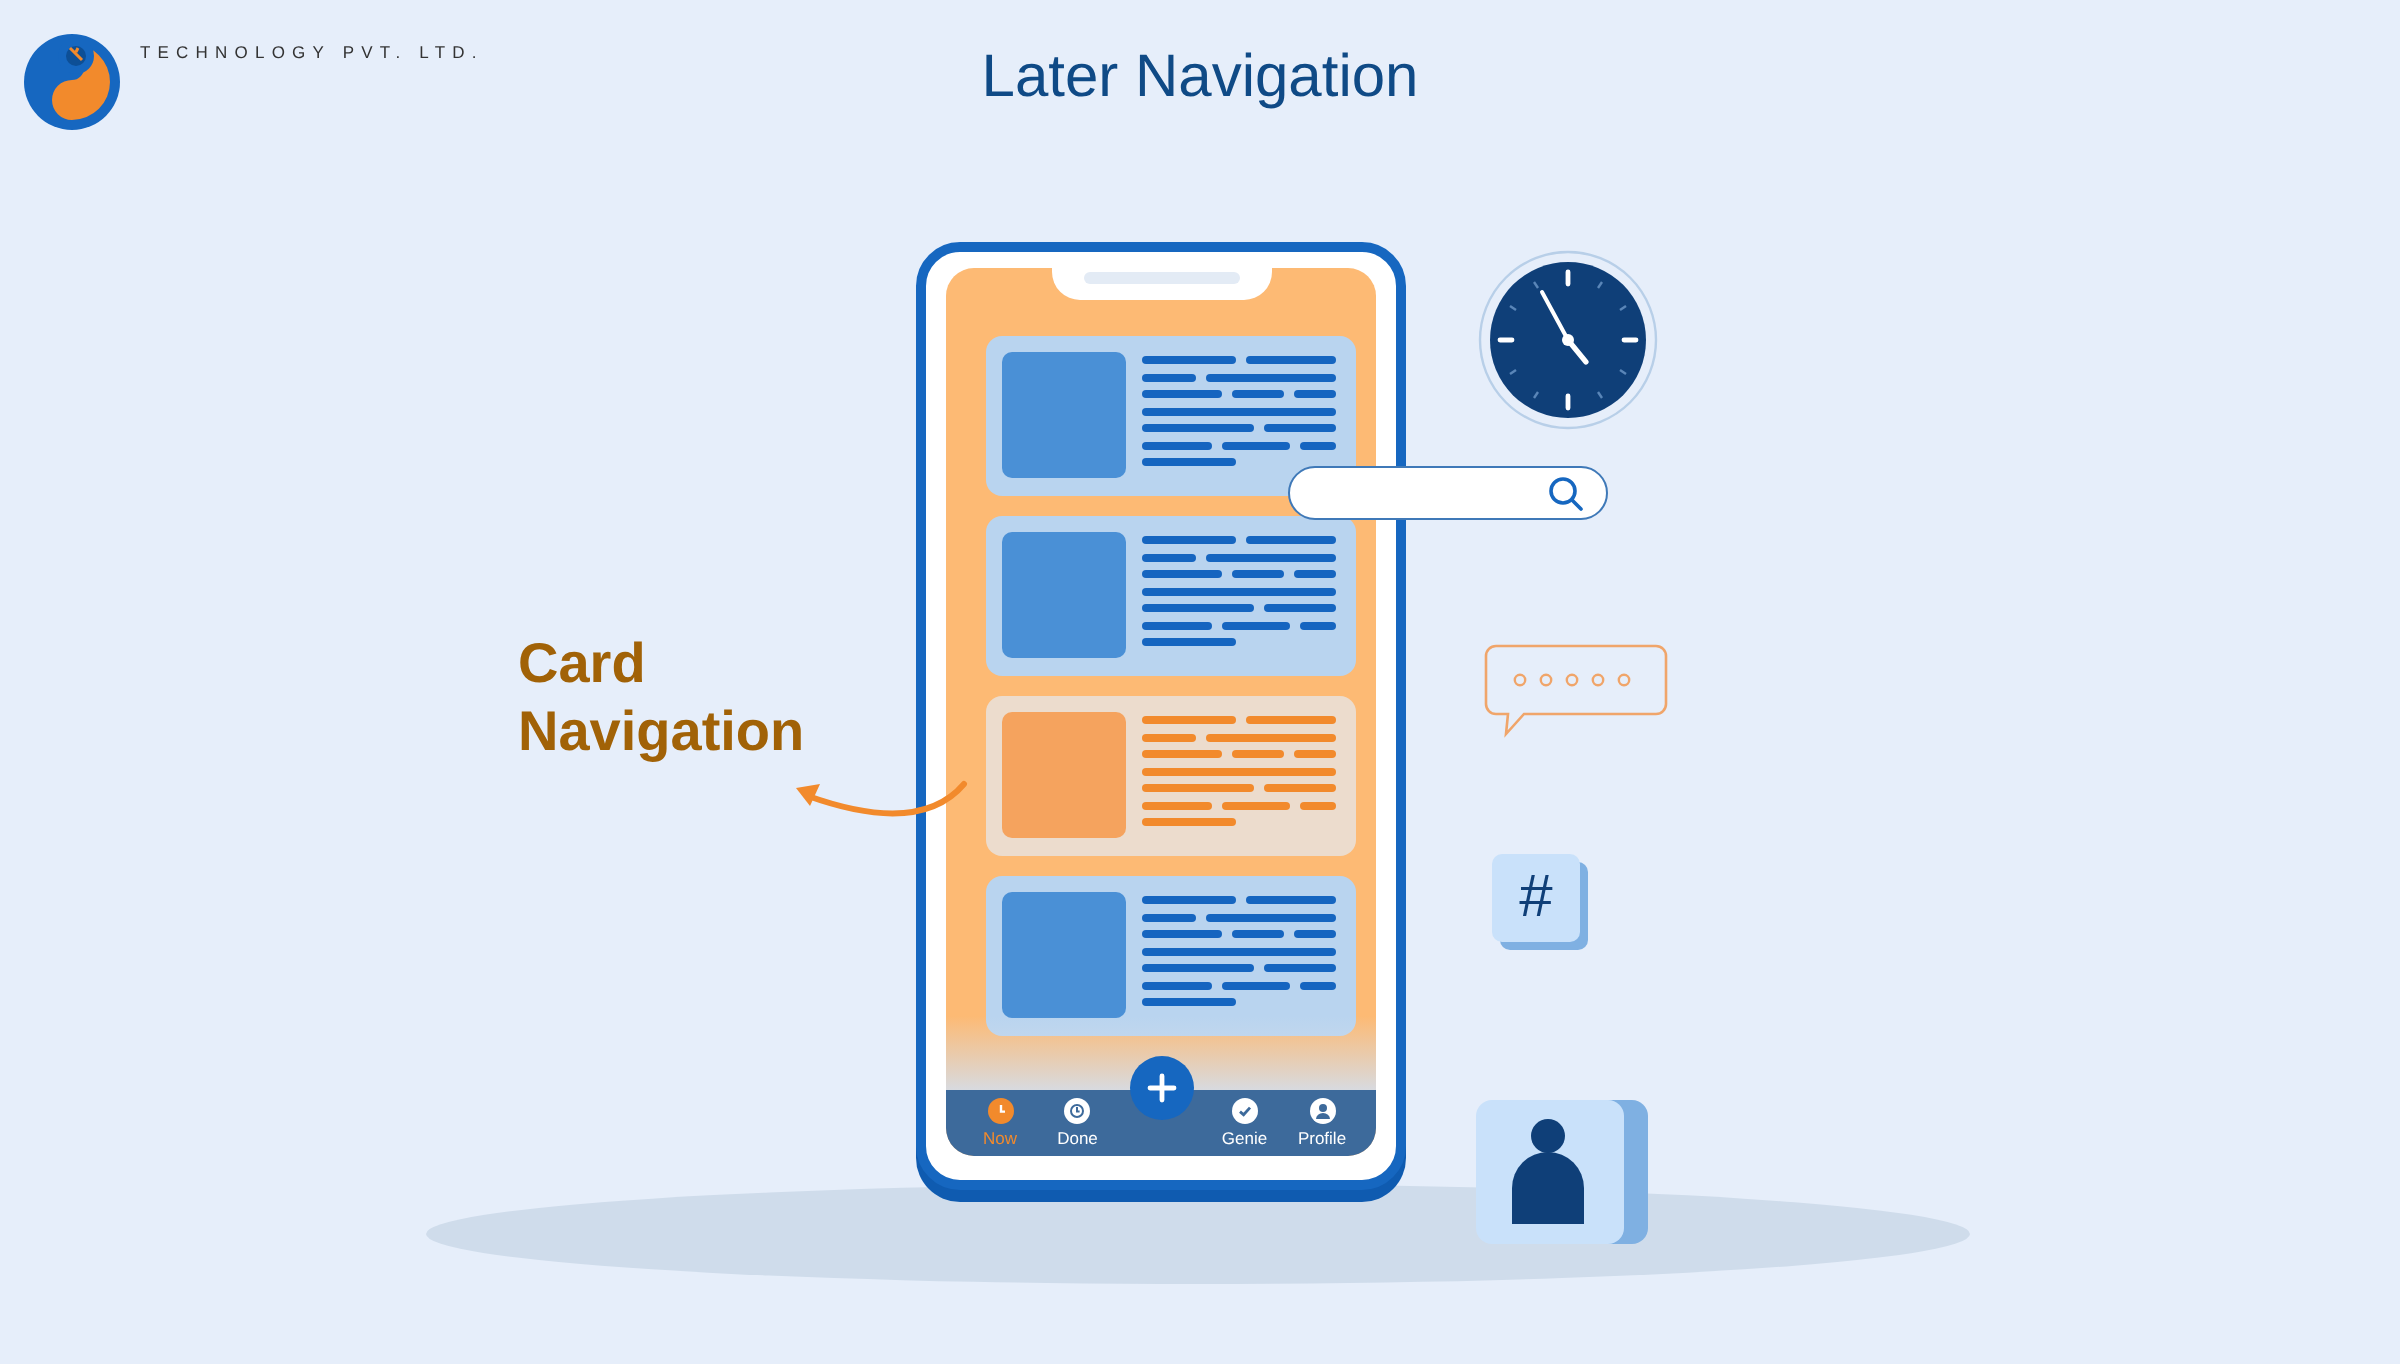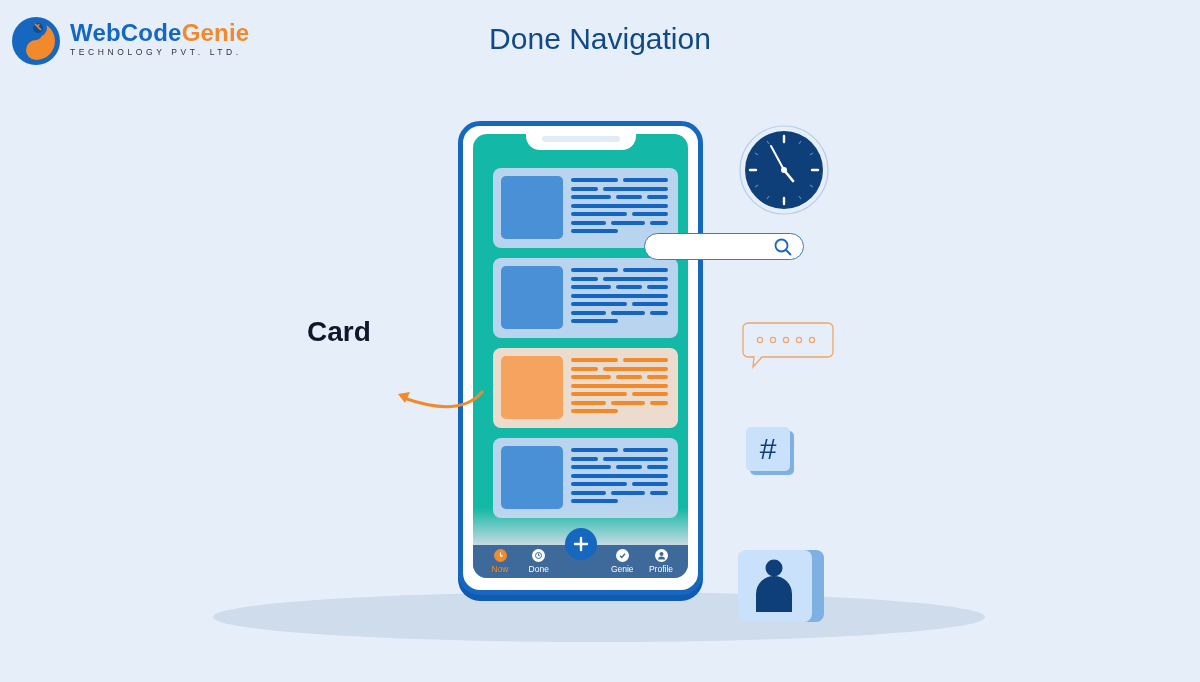--- a/index.html
+++ b/index.html
@@ -12,21 +12,21 @@
   .logo-name { font-size: 24px; font-weight: bold; letter-spacing: 0.2px; line-height: 26px; }
   .logo-name .a { color: #1667c0; }
   .logo-name .b { color: #f28a2c; }
   .logo-sub { font-size: 8.5px; letter-spacing: 3.6px; color: #333; margin-top: 1px; white-space: nowrap; }
 
   .page-title { position: absolute; left: 0; width: 1200px; top: 22px; text-align: center; color: #0f4a86; font-size: 30px; }
 
   .ground { position: absolute; left: 213px; top: 592px; width: 772px; height: 50px; background: #cfdceb; border-radius: 50%; }
 
   .phone { position: absolute; left: 458px; top: 121px; width: 245px; height: 474px; border: 5px solid #1667c0; border-radius: 22px; background: #fff; box-shadow: 0 6px 0 #0f5bb0; }
-  .screen { position: absolute; left: 10px; top: 8px; right: 10px; bottom: 12px; background: #14b8a6; border-radius: 14px; overflow: hidden; }
+  .screen { position: absolute; left: 10px; top: 8px; right: 10px; bottom: 12px; background: #fdba74; border-radius: 14px; overflow: hidden; }
   .notch { position: absolute; left: 50%; transform: translateX(-50%); top: -2px; width: 110px; height: 18px; background: #fff; border-radius: 0 0 14px 14px; }
   .notch-bar { position: absolute; left: 50%; transform: translateX(-50%); top: 4px; width: 78px; height: 6px; background: #e3ebf5; border-radius: 3px; }
 
   .card { position: absolute; left: 20px; width: 185px; height: 80px; border-radius: 8px; background: #b9d4ef; }
   .card .thumb { position: absolute; left: 8px; top: 8px; width: 62px; height: 63px; border-radius: 5px; background: #4a90d6; }
   .card .lines { position: absolute; left: 78px; top: 10px; right: 10px; }
   .card .row { display: flex; gap: 5px; height: 4px; margin-bottom: 4.5px; }
   .card .row span { height: 4px; background: #1565c0; border-radius: 2px; display: block; }
   .card.hl { background: #ecdccd; }
   .card.hl .thumb { background: #f5a35e; }
@@ -44,41 +44,40 @@
   .clock { position: absolute; left: 738px; top: 125px; width: 92px; height: 90px; }
   .search { position: absolute; left: 644px; top: 233px; width: 160px; height: 27px; background: #fff; border: 1.5px solid #3f79b8; border-radius: 14px; }
   .search-ic { position: absolute; right: 10px; top: 3px; }
   .bubble { position: absolute; left: 742px; top: 322px; width: 92px; height: 48px; }
   .hash { position: absolute; left: 746px; top: 427px; width: 48px; height: 48px; }
   .hash-front { position: absolute; left: 0; top: 0; width: 44px; height: 44px; background: #c9e1fa; border-radius: 5px; box-shadow: 4px 4px 0 #7fb0e2; display: flex; align-items: center; justify-content: center; color: #0f3f78; font-size: 30px; }
   .avatar-card { position: absolute; left: 738px; top: 550px; width: 86px; height: 72px; }
   .avatar-back { position: absolute; left: 10px; top: 0; width: 76px; height: 72px; background: #7fb0e2; border-radius: 8px; }
   .avatar-front { position: absolute; left: 0; top: 0; width: 74px; height: 72px; background: #c9e1fa; border-radius: 8px; }
 
-  .side-label { position: absolute; left: 259px; top: 315px; color: #0f172a; font-size: 28px; font-weight: bold; line-height: 34px; margin-left: 48px; }
+  .side-label { position: absolute; left: 259px; top: 315px; color: #a16207; font-size: 28px; font-weight: bold; line-height: 34px; }
   .arrow { position: absolute; left: 390px; top: 380px; width: 100px; height: 40px; }
 </style>
 </head>
 <body>
 
 <div class="logo">
   <svg class="logo-mark" viewBox="0 0 52 52">
     <circle cx="24" cy="27" r="24" fill="#1667c0"></circle>
     <path d="M24 8 a19 19 0 0 1 0 38 a10 10 0 0 1 0-20 a6 6 0 0 0 0-12 z" fill="#f28a2c"></path>
     <circle cx="26" cy="14" r="9" fill="#1667c0"></circle>
     <circle cx="26" cy="14" r="5" fill="#0d4f96"></circle>
     <path d="M23 10 l6 6 M27 10 l-1 2" stroke="#f28a2c" stroke-width="1.5"></path>
   </svg>
   <div class="logo-text">
-    <div class="logo-name"><span class="a">WebCode</span><span class="b">Genie</span></div>
     <div class="logo-sub">TECHNOLOGY PVT. LTD.</div>
   </div>
 </div>
 
-<div class="page-title">Done Navigation</div>
+<div class="page-title">Later Navigation</div>
 
 <div class="ground"></div>
 
 <div class="phone">
   <div class="screen">
     <div class="notch">
         <div class="notch-bar"></div>
       </div>
 
     <div class="card" style="top:34px">
@@ -315,18 +314,19 @@
   <div class="avatar-front">
     <svg width="74" height="72" viewBox="0 0 74 72">
       <circle cx="36" cy="18" r="8.5" fill="#0f3f78"></circle>
       <path d="M18 62 V44 a18 18 0 0 1 36 0 V62 z" fill="#0f3f78"></path>
     </svg>
   </div>
 </div>
 
 <div class="side-label">
   <div>Card</div>
+  <div>Navigation</div>
 </div>
 
 <svg class="arrow" viewBox="0 0 100 40">
   <path d="M92 12 Q70 38 14 18" stroke="#f28a2c" stroke-width="3" fill="none" stroke-linecap="round"></path>
   <path d="M8 14 L20 12 L15 23 z" fill="#f28a2c"></path>
 </svg>
 
 </body></html>

